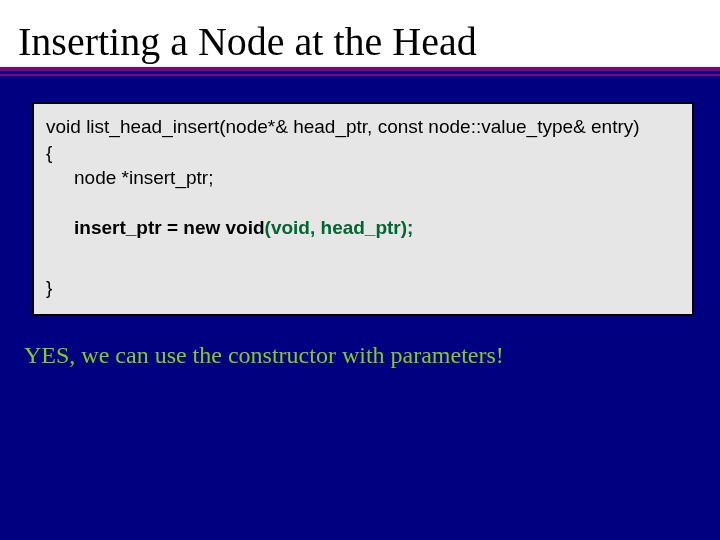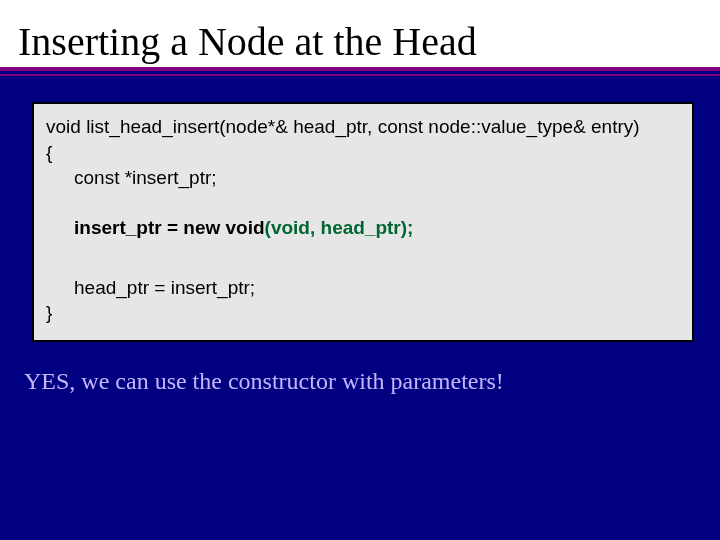--- a/index.html
+++ b/index.html
@@ -43,40 +43,39 @@
     line-height: 1.35;
     color: #000000;
   }
   .code-line { white-space: pre; }
   .indent1 { padding-left: 28px; }
   .bold { font-weight: bold; }
   .accent { color: #006633; }
   .gap { height: 24px; }
   .biggap { height: 34px; }
   .note {
-    color: #c4b5fd;
+    color: #84cc16;
     font-size: 24px;
     padding: 26px 0 0 24px;
     font-family: "Times New Roman", Times, serif;
   }
 </style>
 </head>
 <body>
 
 <div class="slide">
 
   <div class="title">Inserting a Node at the Head</div>
   <div class="thin-rule"></div>
 
   <div class="code-box">
     <div class="code-line">void list_head_insert(node*&amp; head_ptr, const node::value_type&amp; entry)</div>
     <div class="code-line">{</div>
-    <div class="code-line indent1">const *insert_ptr;</div>
+    <div class="code-line indent1">node *insert_ptr;</div>
     <div class="gap"></div>
     <div class="code-line indent1 bold"><span>insert_ptr = new void</span><span class="accent">(</span><span class="accent">void, head_ptr</span><span class="accent">);</span></div>
     <div class="biggap"></div>
-    <div class="code-line indent1">head_ptr = insert_ptr;</div>
     <div class="code-line">}</div>
   </div>
 
   <div class="note">YES, we can use the constructor with parameters!</div>
 
 </div>
 
 </body></html>

